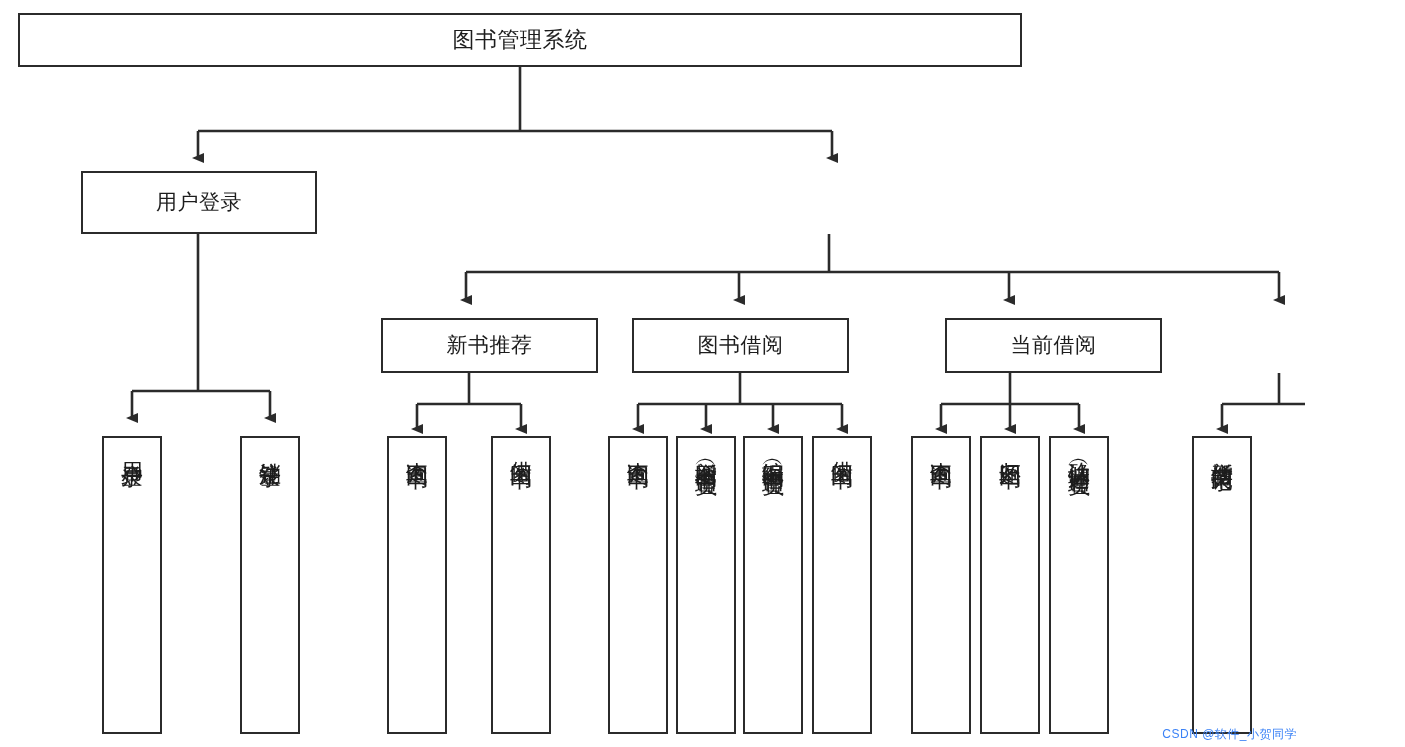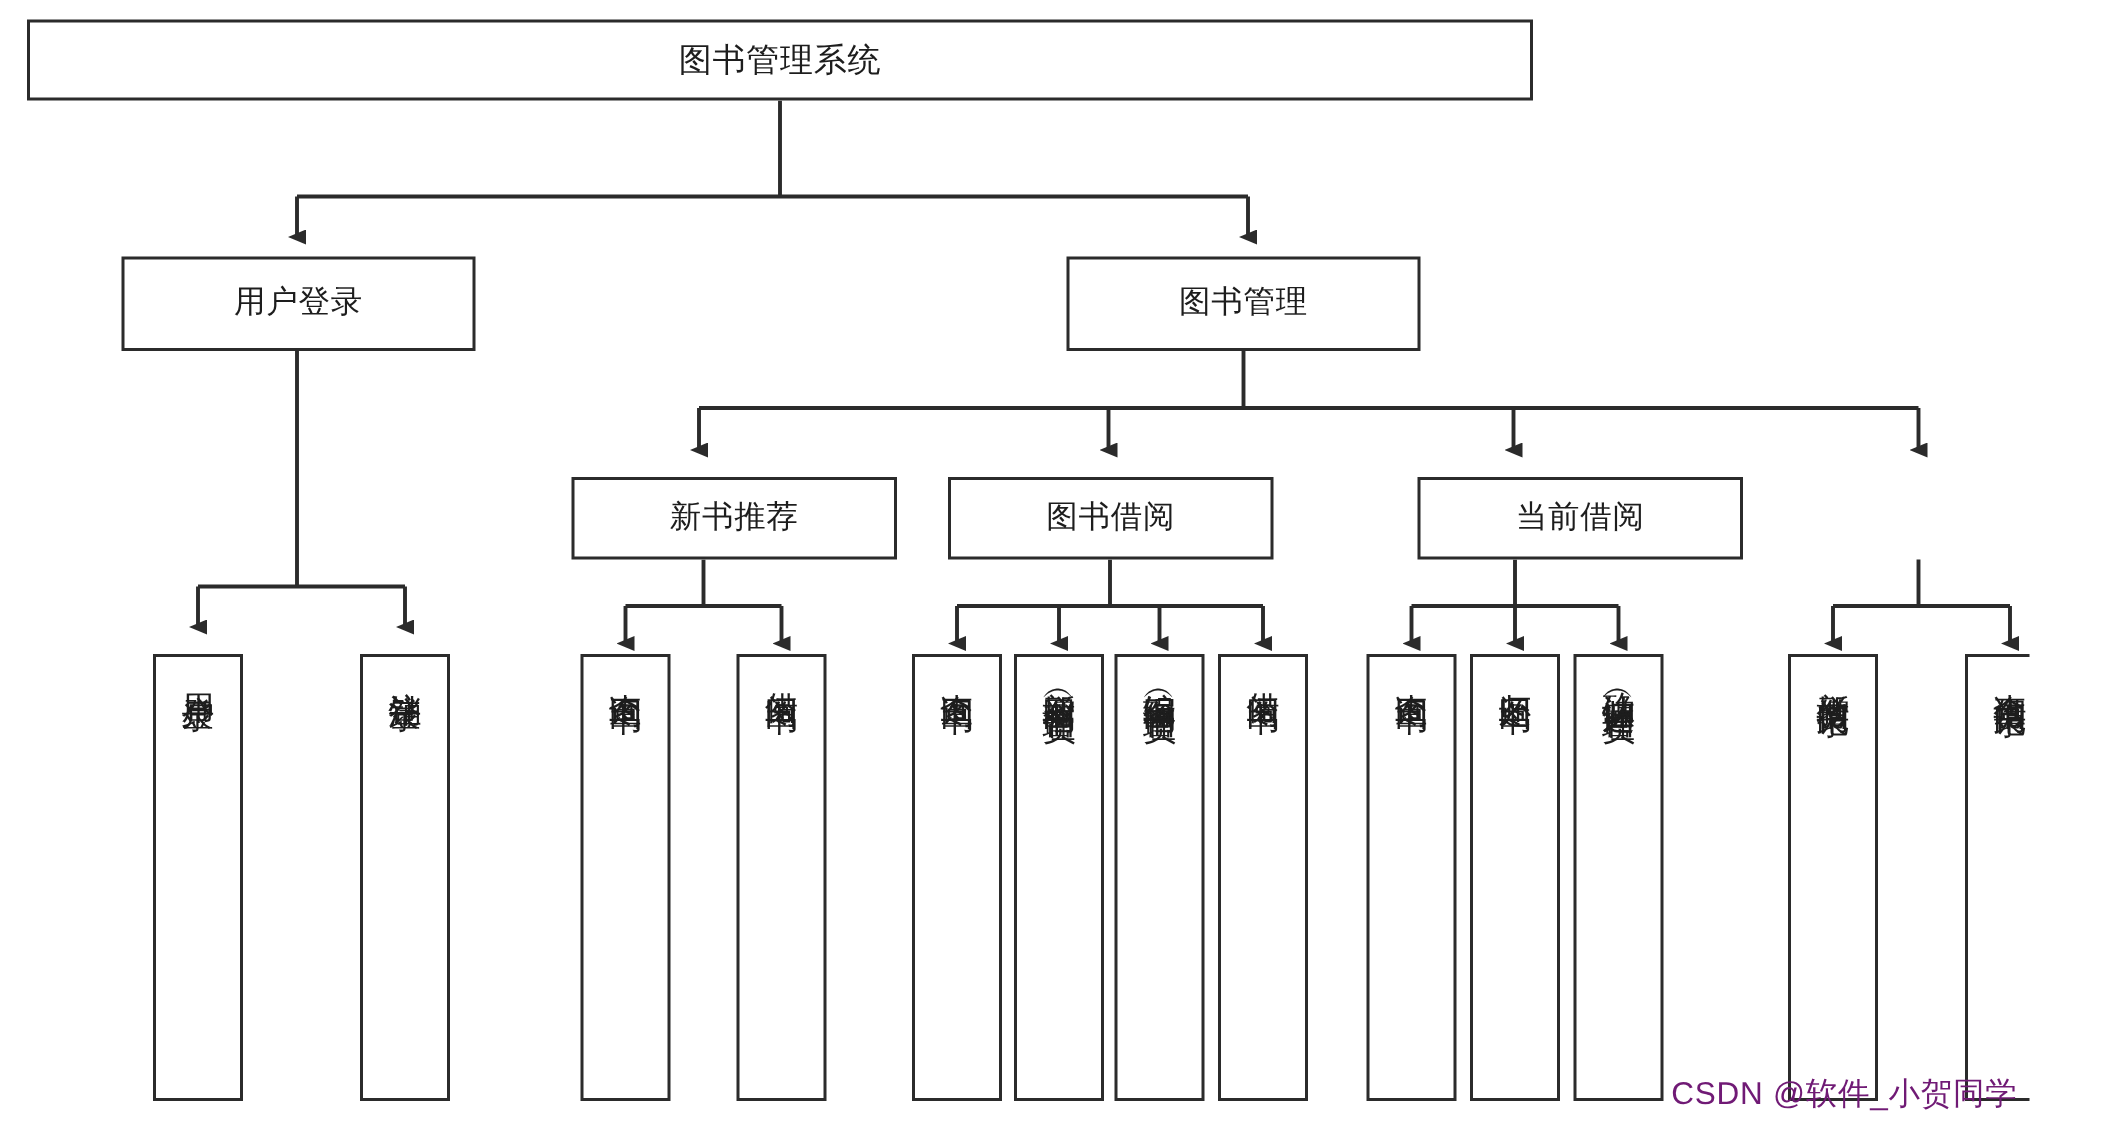--- a/index.html
+++ b/index.html
@@ -6,21 +6,20 @@
   body{
     font-family:"Liberation Sans","DejaVu Sans",sans-serif;
     color:#222;
   }
   #canvas{
     position:relative;
     width:1305px;
     height:747px;
     background:#ffffff;
     overflow:hidden;
-    padding-left:48px;
   }
   svg.wires{
     position:absolute;
     left:0;top:0;
     width:1405px;height:747px;
     pointer-events:none;
   }
   .node{
     position:absolute;
     box-sizing:border-box;
@@ -50,22 +49,22 @@
     font-size:22px;
     line-height:1.18;
     letter-spacing:2px;
     white-space:normal;
     max-height:286px;
   }
   .watermark{
     position:absolute;
     right:8px;
     bottom:4px;
-    font-size:21px;
-    color:#701a75;
+    font-size:12px;
+    color:#3b82f6;
     letter-spacing:0.5px;
     user-select:none;
     white-space:nowrap;
   }
 </style>
 </head>
 <body>
 
 <div id="canvas">
 
@@ -119,23 +118,20 @@
     </g>
   </svg>
 
   <div class="node root" style="left:18px;top:13px;width:1004px;height:54px;">
     <span class="label">图书管理系统</span>
   </div>
 
   <div class="node" style="left:81px;top:171px;width:236px;height:63px;">
     <span class="label">用户登录</span>
   </div>
-  <div class="node" style="left:711px;top:171px;width:236px;height:63px;">
-    <span class="label">图书管理</span>
-  </div>
 
   <div class="node" style="left:381px;top:318px;width:217px;height:55px;">
     <span class="label">新书推荐</span>
   </div>
   <div class="node" style="left:632px;top:318px;width:217px;height:55px;align-items:center;">
     <span class="label">图书借阅</span>
   </div>
   <div class="node" style="left:902px;top:318px;width:217px;height:55px;margin-left:43px;">
     <span class="label">当前借阅</span>
   </div>

